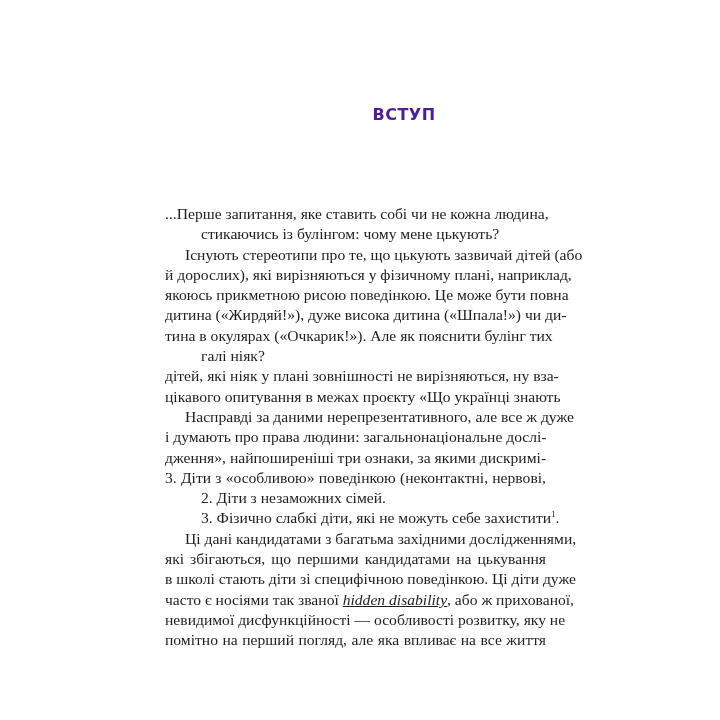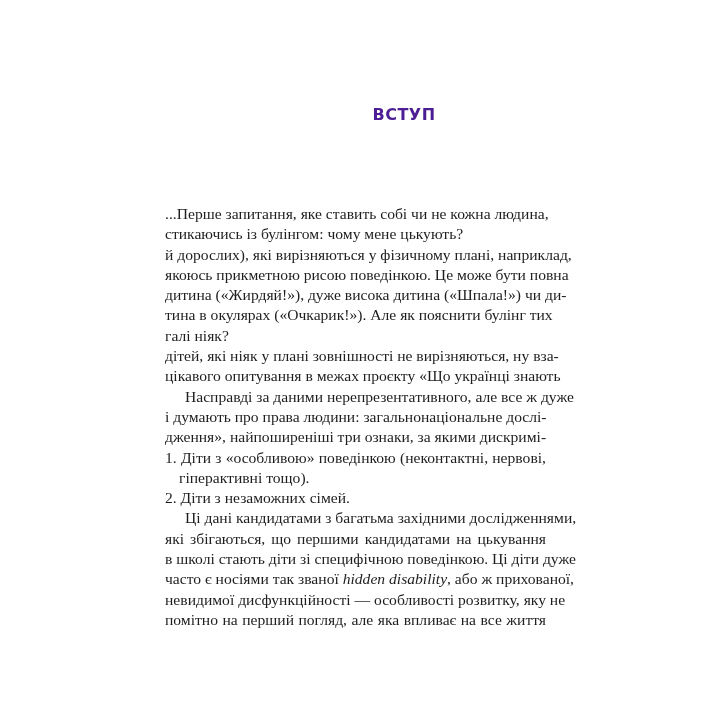--- a/index.html
+++ b/index.html
@@ -46,58 +46,61 @@
     }
     .line {
       display: block;
       white-space: nowrap;
       text-align: justify;
       text-align-last: justify;
       height: 20.3px;
     }
     .line.last {
       text-align-last: left;
+      margin-left: 36px;
     }
     .line.indent {
       padding-left: 20px;
     }
     .line.hang {
       padding-left: 14px;
     }
     .fn {
       font-size: 9px;
       vertical-align: 6px;
       line-height: 0;
     }
     em {
       font-style: italic;
+      text-decoration: underline;
     }
   </style>
 </head>
 <body>
 
 <div class="page">
   <div class="chapter-title">ВСТУП</div>
 
   <div class="text-block">
     <span class="line">...Перше запитання, яке ставить собі чи не кожна людина,</span>
     <span class="line last">стикаючись із булінгом: чому мене цькують?</span>
+    <span class="line indent">Існують стереотипи про те, що цькують зазвичай дітей (або</span>
     <span class="line">й дорослих), які вирізняються у фізичному плані, наприклад,</span>
     <span class="line">якоюсь прикметною рисою поведінкою. Це може бути повна</span>
     <span class="line">дитина («Жирдяй!»), дуже висока дитина («Шпала!») чи ди-</span>
     <span class="line">тина в окулярах («Очкарик!»). Але як пояснити булінг тих</span>
     <span class="line last">галі ніяк?</span>
     <span class="line">дітей, які ніяк у плані зовнішності не вирізняються, ну вза-</span>
     <span class="line">цікавого опитування в межах проєкту «Що українці знають</span>
     <span class="line indent">Насправді за даними нерепрезентативного, але все ж дуже</span>
     <span class="line">і думають про права людини: загальнонаціональне дослі-</span>
     <span class="line">дження», найпоширеніші три ознаки, за якими дискримі-</span>
-    <span class="line">1. Діти з «особливою» поведінкою (неконтактні, нервові,</span>
-    <span class="line last hang">гіперактивні тощо).</span>
+    <span class="line">3. Діти з «особливою» поведінкою (неконтактні, нервові,</span>
     <span class="line last">2. Діти з незаможних сімей.</span>
+    <span class="line last"><span>3. Фізично слабкі діти, які не можуть себе захистити</span><sup class="fn">1</sup><span>.</span></span>
     <span class="line indent">Ці дані кандидатами з багатьма західними дослідженнями,</span>
     <span class="line">які збігаються, що першими кандидатами на цькування</span>
     <span class="line">в школі стають діти зі специфічною поведінкою. Ці діти дуже</span>
     <span class="line"><span>часто є носіями так званої </span><em>hidden disability</em><span>, або ж прихованої,</span></span>
     <span class="line">невидимої дисфункційності — особливості розвитку, яку не</span>
     <span class="line">помітно на перший погляд, але яка впливає на все життя</span>
   </div>
 </div>
 
 </body></html>

